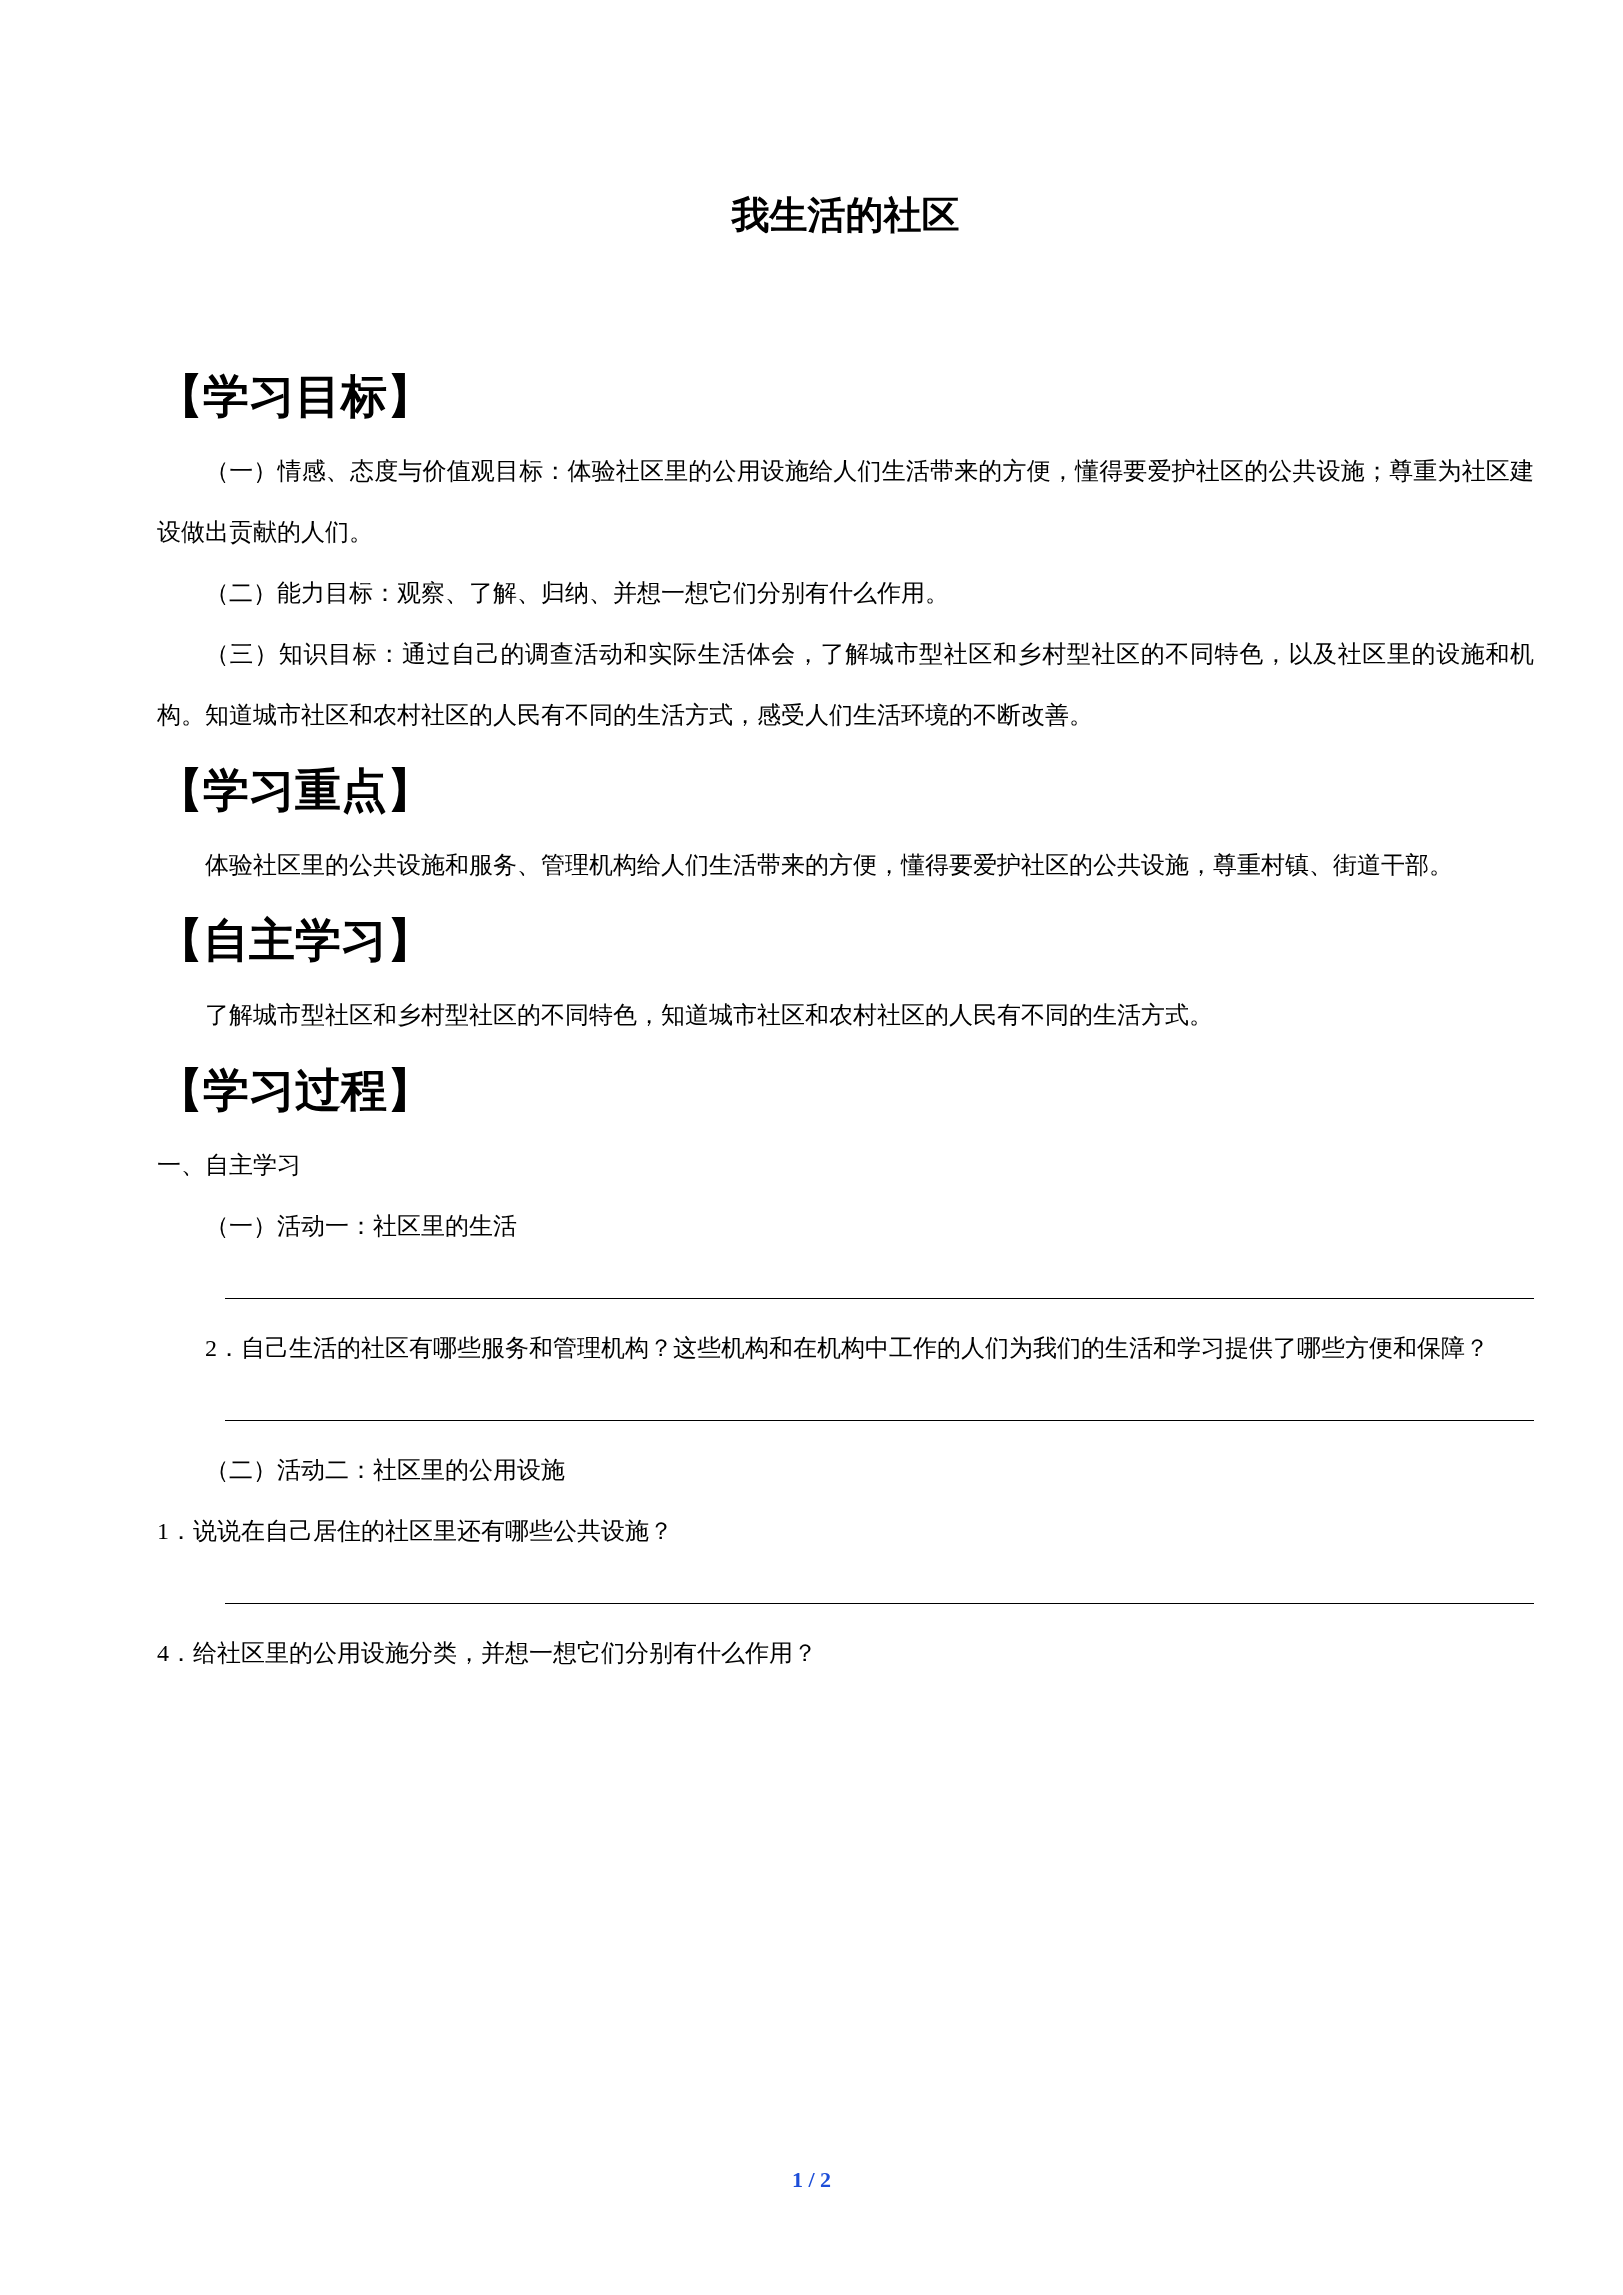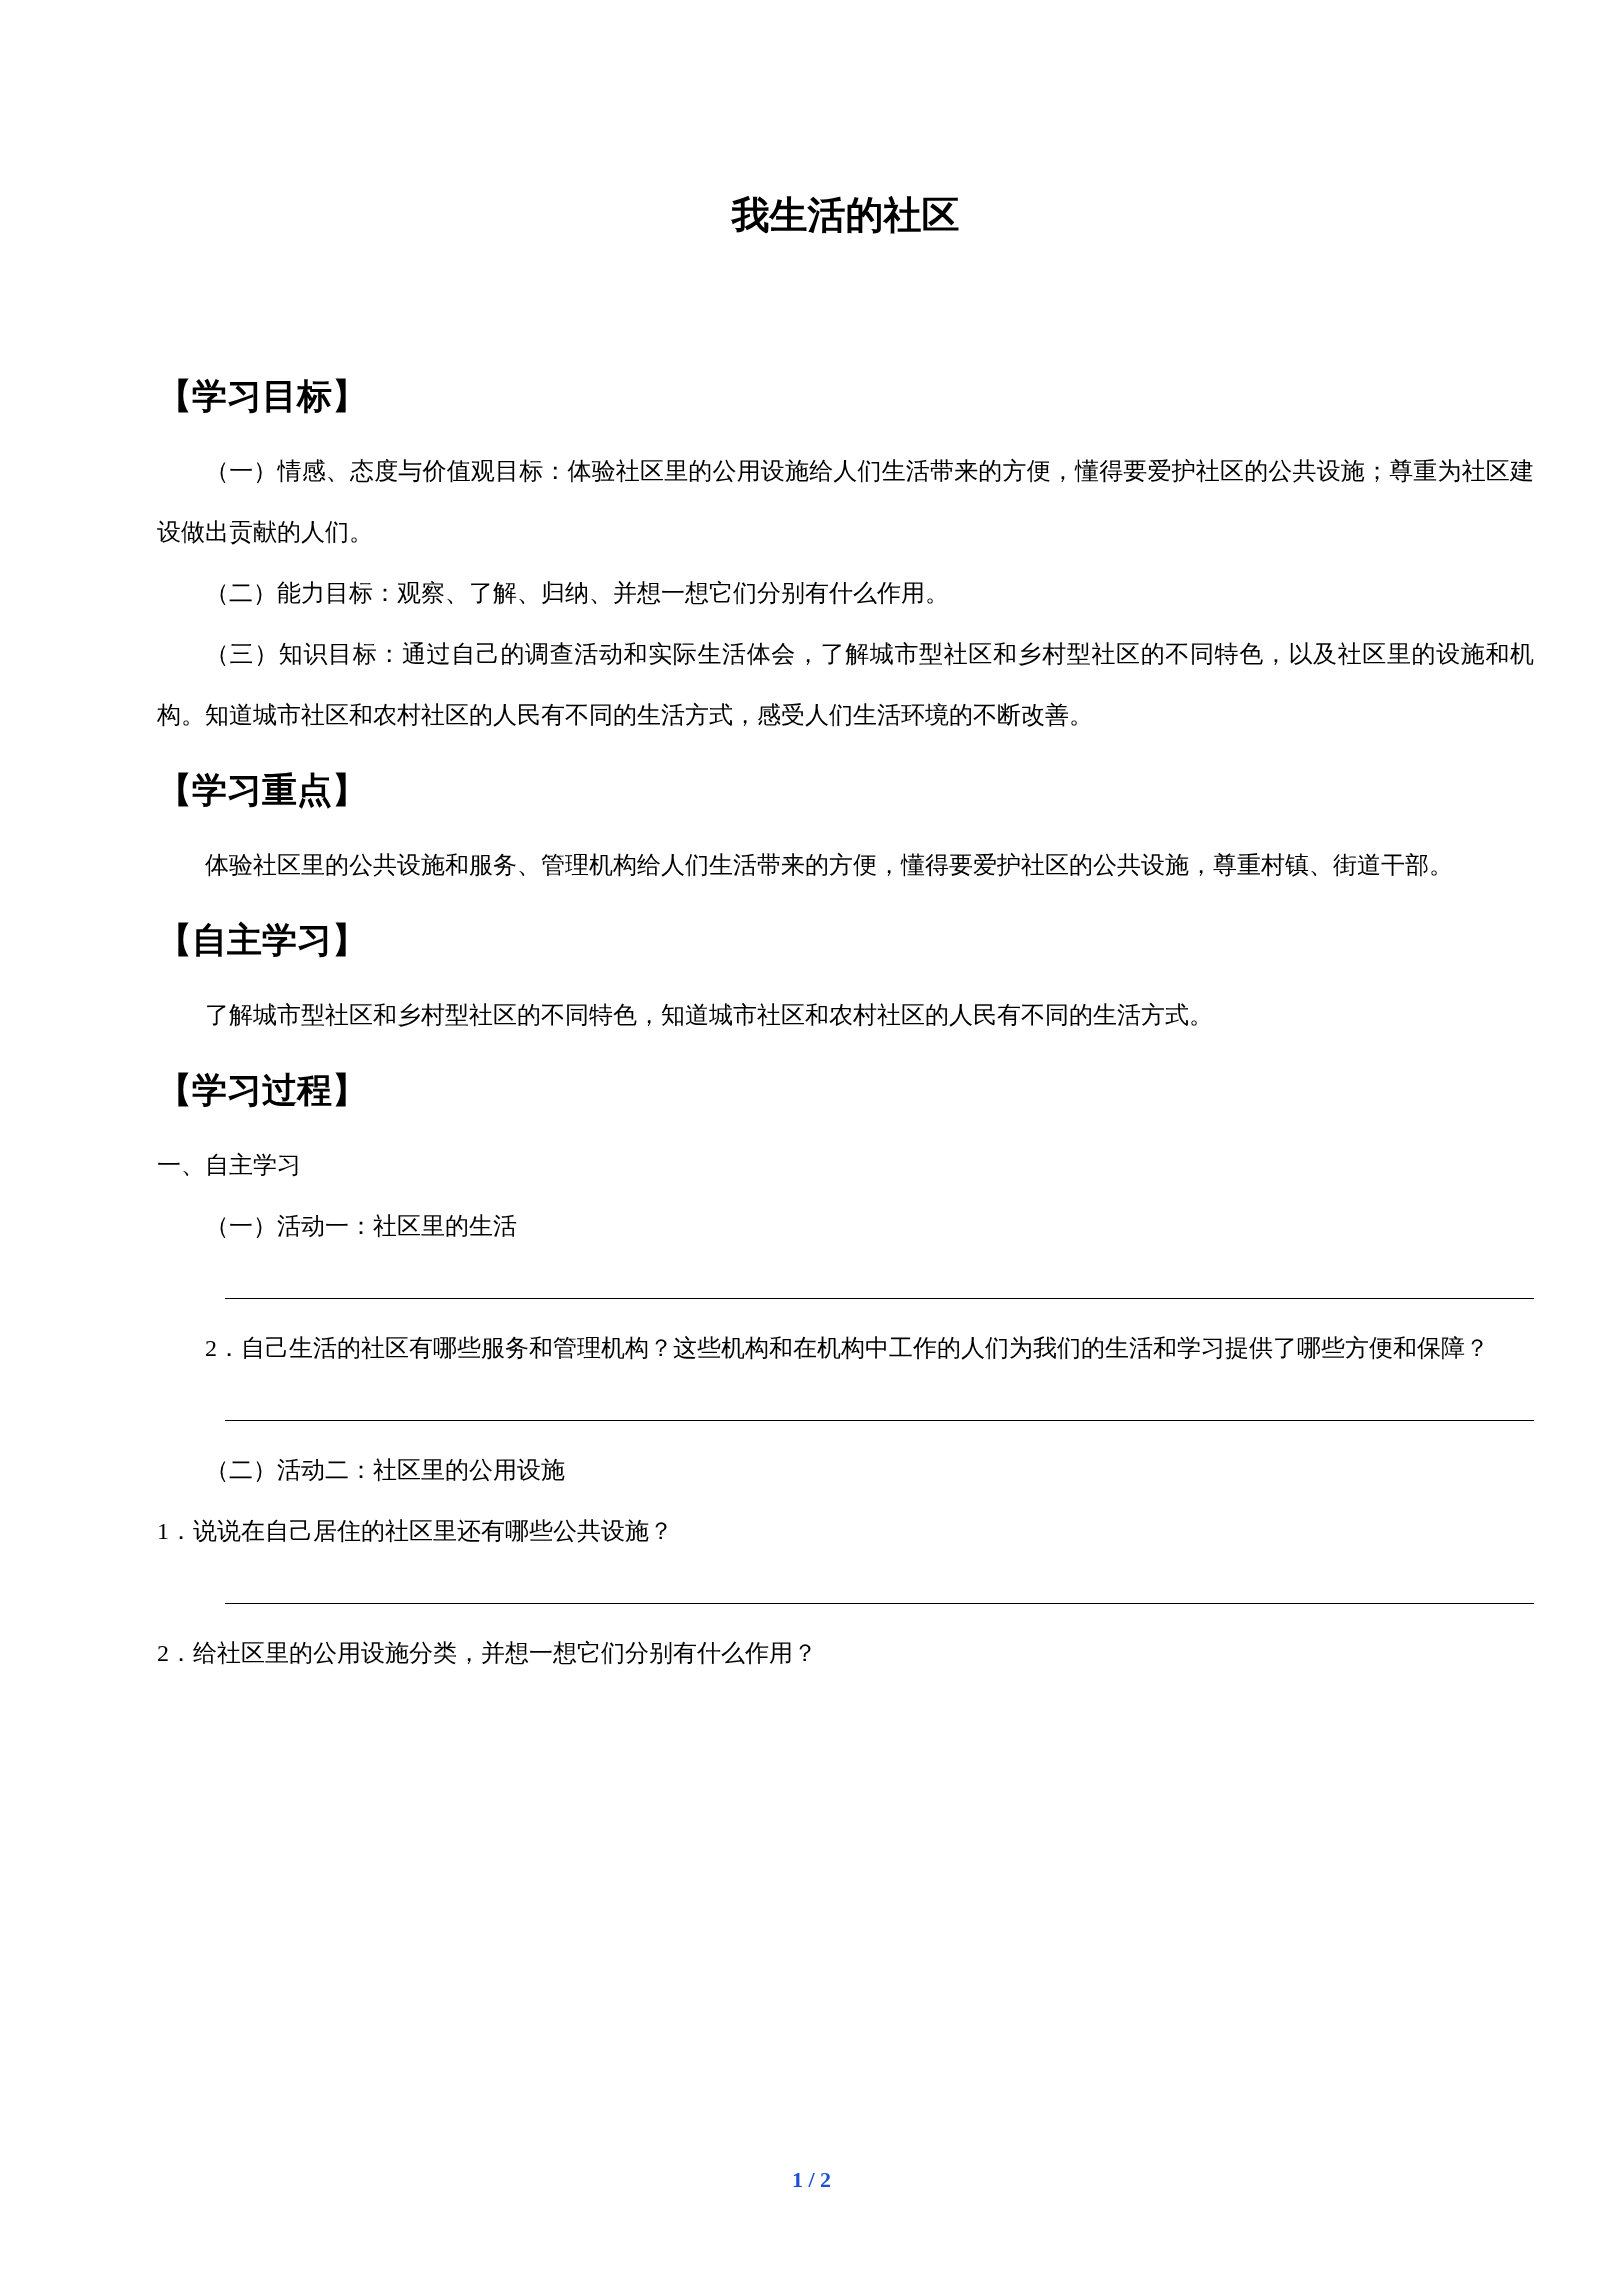--- a/index.html
+++ b/index.html
@@ -20,21 +20,21 @@
     border-radius: 29px;
   }
   .doc-title {
     margin: 0 0 130px 0;
     font-size: 38px;
     font-weight: bold;
     text-align: center;
     line-height: 48px;
   }
   .heading {
-    font-size: 35px;
+    font-size: 46px;
     font-weight: bold;
     line-height: 55px;
     margin: 17px 0;
   }
   .para {
     margin: 0;
     font-size: 24px;
     line-height: 61px;
     text-align: justify;
   }
@@ -75,18 +75,18 @@
       <p class="para indent">了解城市型社区和乡村型社区的不同特色，知道城市社区和农村社区的人民有不同的生活方式。</p>
       <h2 class="heading">【学习过程】</h2>
       <p class="para">一、自主学习</p>
       <p class="para indent">（一）活动一：社区里的生活</p>
       <div class="answer-line"></div>
       <p class="para indent">2．自己生活的社区有哪些服务和管理机构？这些机构和在机构中工作的人们为我们的生活和学习提供了哪些方便和保障？</p>
       <div class="answer-line"></div>
       <p class="para indent">（二）活动二：社区里的公用设施</p>
       <p class="para">1．说说在自己居住的社区里还有哪些公共设施？</p>
       <div class="answer-line"></div>
-      <p class="para">2．给社区里的公用设施分类，并想一想它们分别有什么作用？</p>
+      <p class="para">4．给社区里的公用设施分类，并想一想它们分别有什么作用？</p>
     </div>
 
   <div class="footer">1 / 2</div>
 </div>
 
 
 </body></html>

